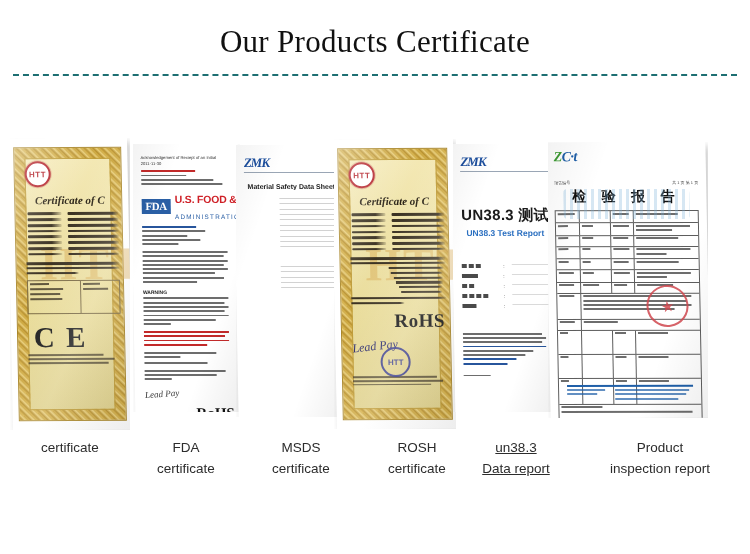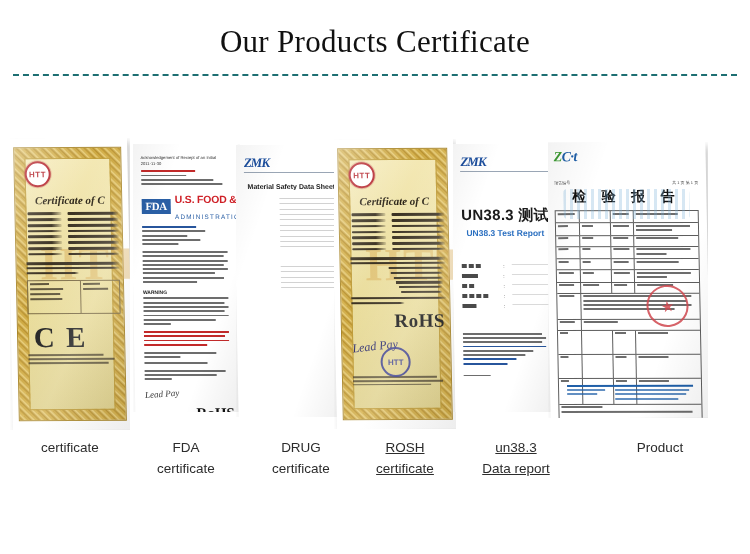--- a/index.html
+++ b/index.html
@@ -884,31 +884,32 @@
   <div class="caption" style="left:10px; width:120px;">
     <div>certificate</div>
   </div>
 
   <div class="caption" style="left:128px; width:116px;">
     <div>FDA</div>
     <div>certificate</div>
   </div>
 
   <div class="caption" style="left:243px; width:116px;">
-    <div>DRUG</div>
+    <div>MSDS</div>
     <div>certificate</div>
   </div>
 
-  <div class="caption" style="left:352px; width:106px;text-decoration:underline;">
+  <div class="caption" style="left:364px; width:106px;">
     <div>ROSH</div>
     <div>certificate</div>
   </div>
 
   <div class="caption" style="left:458px; width:116px;text-decoration:underline;">
     <div>un38.3</div>
     <div>Data report</div>
   </div>
 
   <div class="caption" style="left:578px; width:164px;">
     <div>Product</div>
+    <div>inspection report</div>
   </div>
 
 </div>
 
 </body></html>

